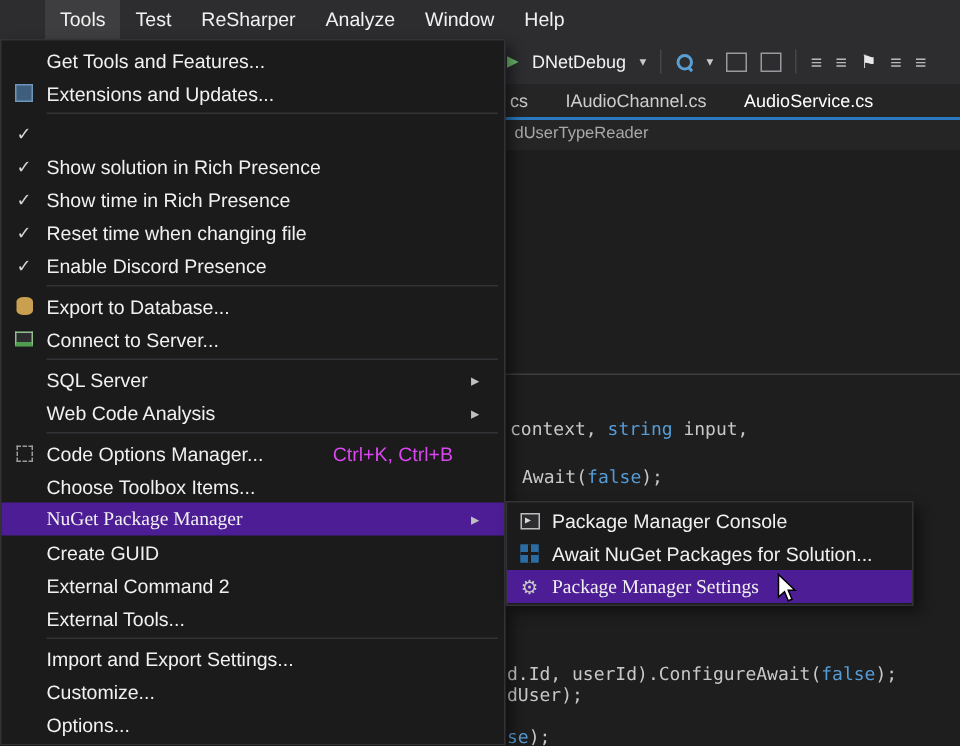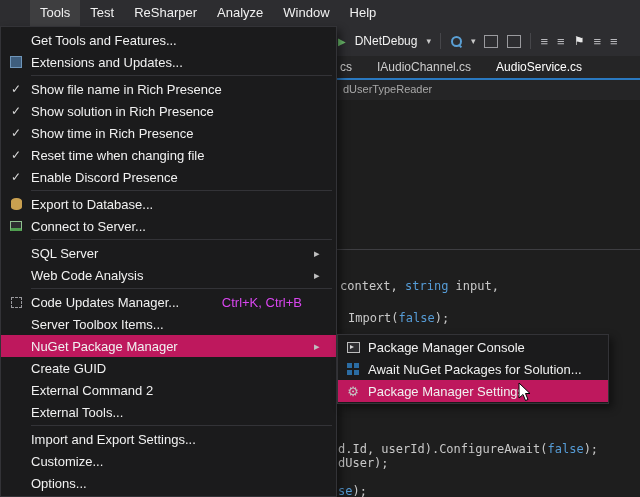--- a/index.html
+++ b/index.html
@@ -44,21 +44,21 @@
   .code-line{position:absolute;font-family:"DejaVu Sans Mono",monospace;font-size:12px;
     color:#c8c8c8;white-space:pre;}
   .kw{color:#569cd6;}
   .ed-divider{position:absolute;left:337px;top:149px;width:303px;height:1px;background:#3e3e42;}
 
   
   .menu{position:absolute;top:26px;left:0;width:337px;height:471px;background:#1b1b1c;
     border:1px solid #333337;box-sizing:border-box;box-shadow:4px 4px 8px rgba(0,0,0,.45);
     z-index:20;padding-top:2px;}
   .mi{height:22px;display:flex;align-items:center;cursor:default;}
-  .mi.hl{background:#be185d;}
+  .mi.hl{background:#4c1d95;font-family:Liberation Serif, serif;}
   .mi .gutter{width:30px;flex:0 0 30px;display:flex;align-items:center;justify-content:center;}
   .mi .check{color:#d6d6d6;font-size:12px;}
   .mi .lbl{font-size:13px;color:#f1f1f1;white-space:nowrap;}
   .mi .shortcut{margin-left:auto;margin-right:34px;font-size:13px;color:#d946ef;}
   .mi .arrow{margin-left:auto;width:22px;text-align:left;color:#c0c0c0;font-size:11px;}
   .msep{height:1px;background:#333337;margin:2px 4px 2px 30px;}
 
   
   .ic-ext{width:12px;height:12px;background:#3f5e7d;border:1px solid #6f96ba;box-sizing:border-box;}
   .ic-db{width:11px;height:12px;background:#c9a050;border-radius:5px/3px;}
@@ -125,21 +125,21 @@
 
   <div class="breadcrumb">
     <span class="bc-text">dUserTypeReader</span>
   </div>
 
   <div class="editor">
     <div class="ed-divider"></div>
 
     <div class="code-line" style="left:340px;top:179px;"><span>context, </span><span class="kw">string</span><span> input,</span></div>
 
-    <div class="code-line" style="left:348px;top:211px;"><span>Import(</span><span class="kw">false</span><span>);</span></div>
+    <div class="code-line" style="left:348px;top:211px;"><span>Await(</span><span class="kw">false</span><span>);</span></div>
 
     <div class="code-line" style="left:338px;top:342px;"><span>d.Id, userId).ConfigureAwait(</span><span class="kw">false</span><span>);</span></div>
 
     <div class="code-line" style="left:338px;top:356px;"><span>dUser);</span><span class="kw"></span><span></span></div>
 
     <div class="code-line" style="left:338px;top:384px;"><span></span><span class="kw">se</span><span>);</span></div>
   </div>
 
   <div class="menu">
 
@@ -154,21 +154,20 @@
         </span>
       <span class="lbl">Extensions and Updates...</span>
     </div>
 
     <div class="msep"></div>
 
     <div class="mi">
       <span class="gutter">
           <span class="check">✓</span>
         </span>
-      <span class="lbl">Show file name in Rich Presence</span>
     </div>
 
     <div class="mi">
       <span class="gutter">
           <span class="check">✓</span>
         </span>
       <span class="lbl">Show solution in Rich Presence</span>
     </div>
 
     <div class="mi">
@@ -221,27 +220,27 @@
       <span class="lbl">Web Code Analysis</span>
       <span class="arrow">▸</span>
     </div>
 
     <div class="msep"></div>
 
     <div class="mi">
       <span class="gutter">
           <span class="ic-snip"></span>
         </span>
-      <span class="lbl">Code Updates Manager...</span>
+      <span class="lbl">Code Options Manager...</span>
       <span class="shortcut">Ctrl+K, Ctrl+B</span>
     </div>
 
     <div class="mi">
       <span class="gutter"></span>
-      <span class="lbl">Server Toolbox Items...</span>
+      <span class="lbl">Choose Toolbox Items...</span>
     </div>
 
     <div class="mi hl">
       <span class="gutter"></span>
       <span class="lbl">NuGet Package Manager</span>
       <span class="arrow">▸</span>
     </div>
 
     <div class="mi">
       <span class="gutter"></span>

